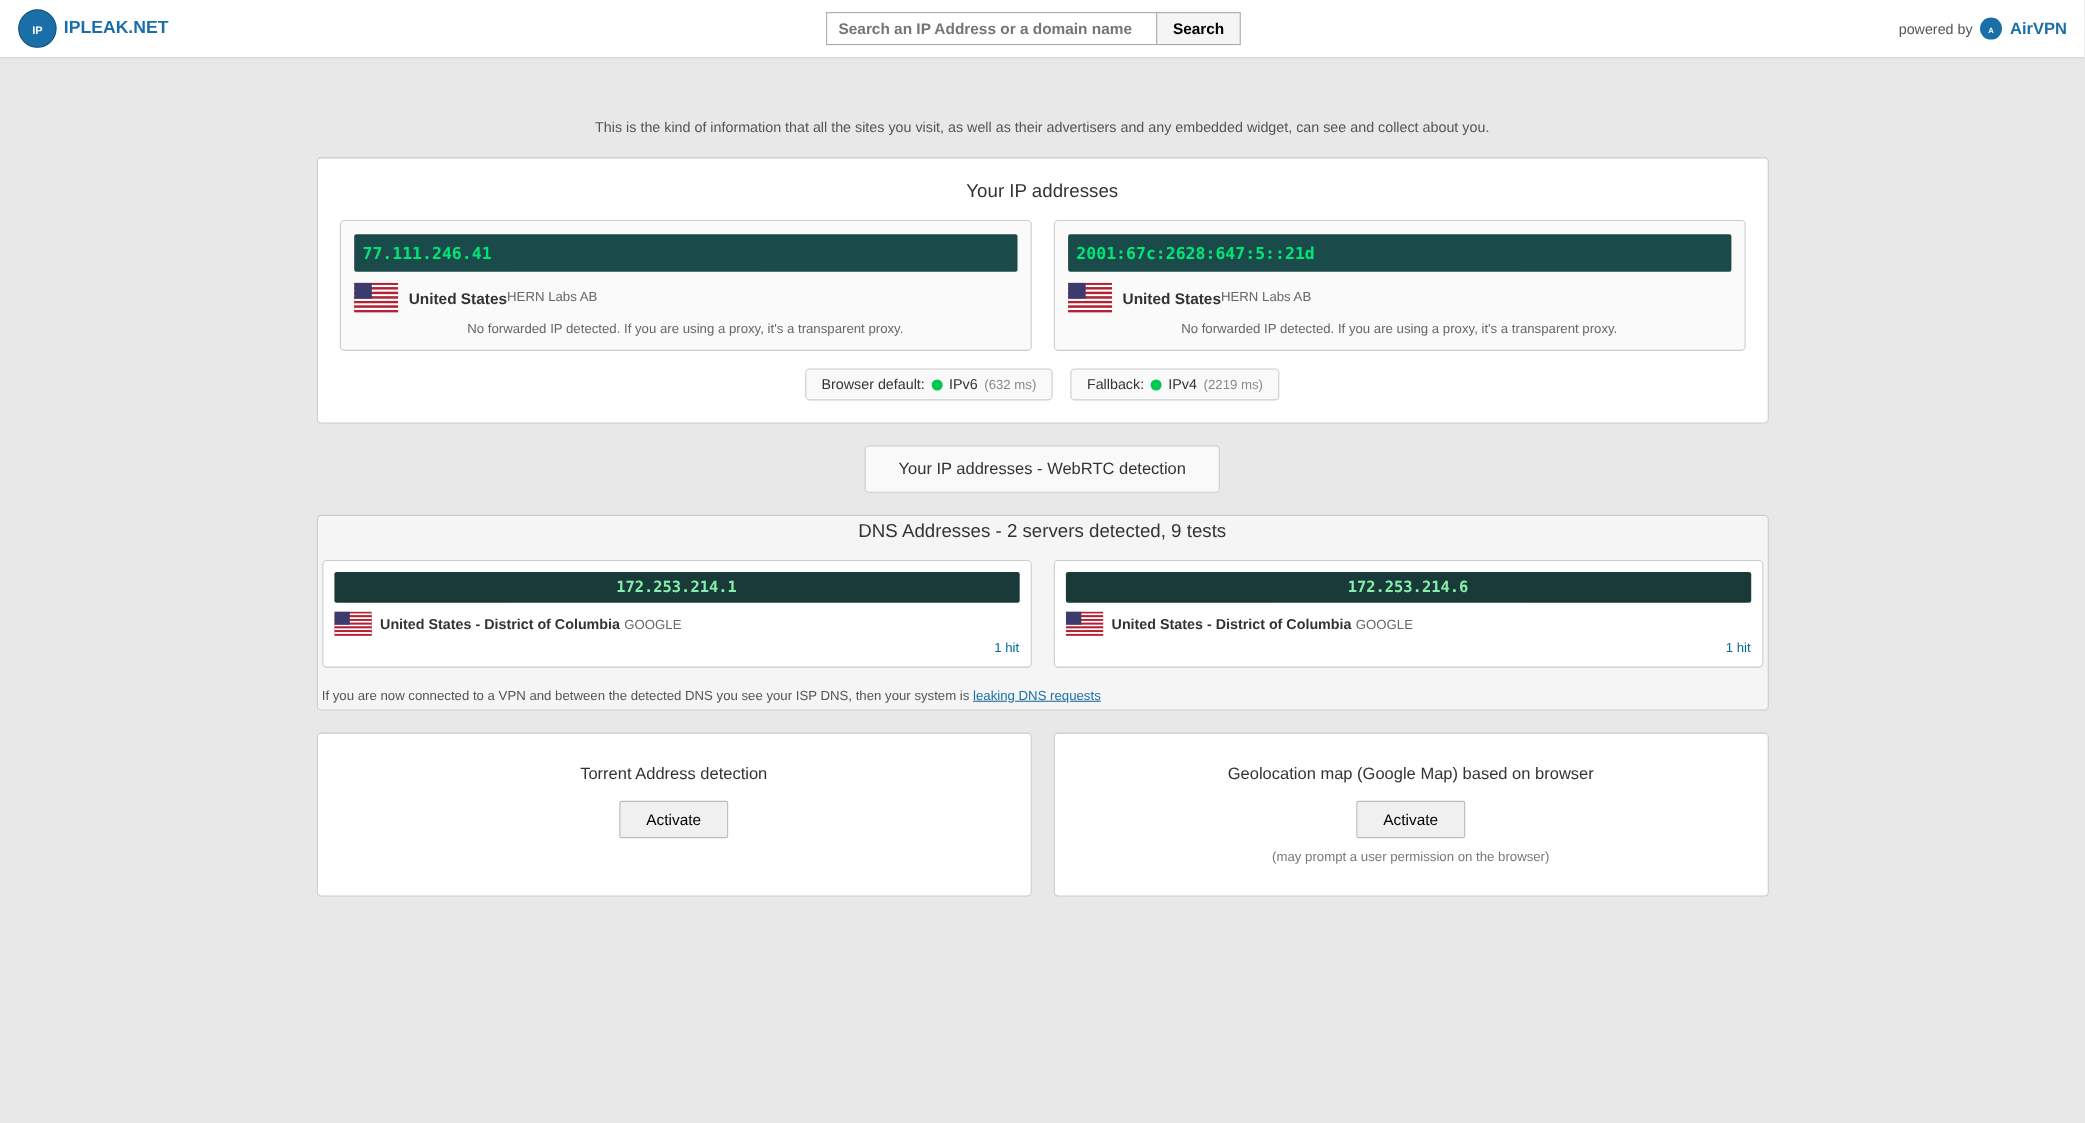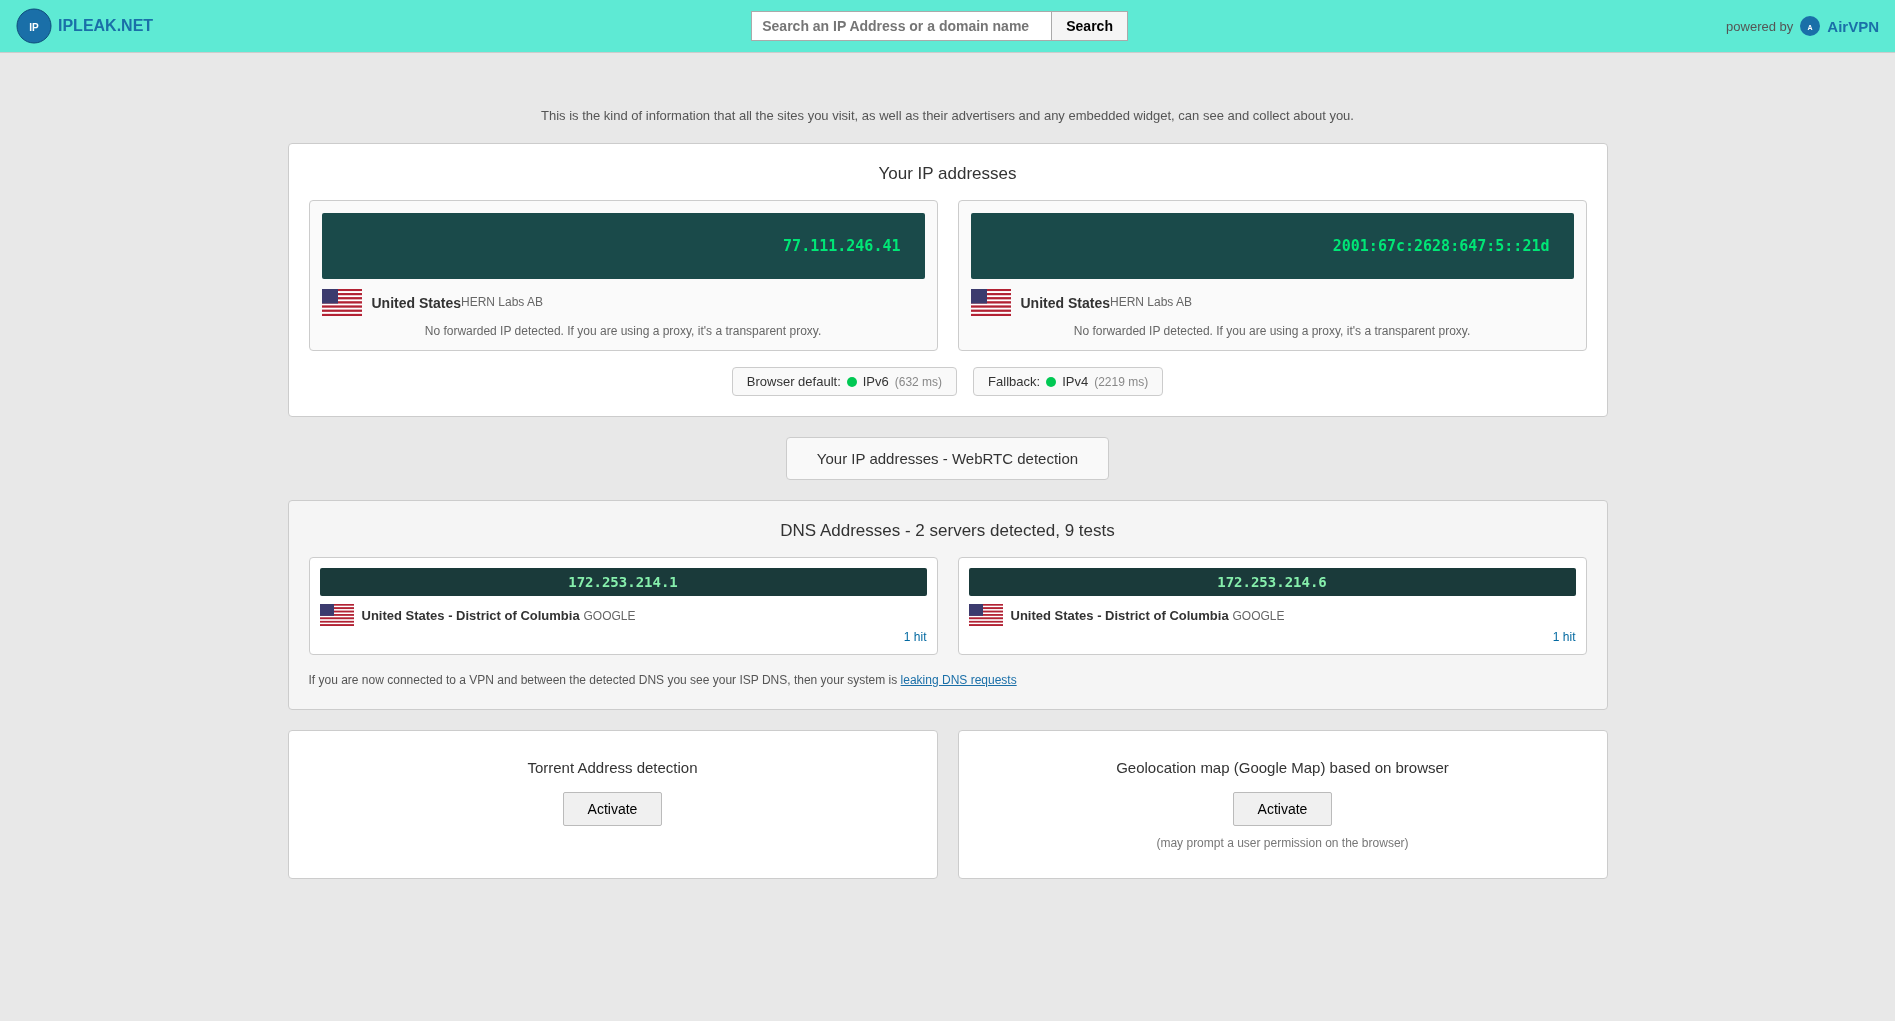--- a/index.html
+++ b/index.html
@@ -4,21 +4,21 @@
   <style>
     * { box-sizing: border-box; margin: 0; padding: 0; }
     body {
       font-family: Arial, sans-serif;
       background: #e8e8e8;
       font-size: 14px;
       color: #333;
     }
     
     #header {
-      background: #5eead4;
+      background: #ffffff;
       border-bottom: 1px solid #ccc;
       padding: 8px 16px;
       display: flex;
       align-items: center;
       justify-content: space-between;
     }
     #logo-area {
       display: flex;
       align-items: center;
       gap: 6px;
@@ -81,22 +81,22 @@
     .ip-card {
       flex: 1;
       border: 1px solid #ccc;
       border-radius: 4px;
       padding: 12px;
       background: #fafafa;
     }
     .ip-address-bar {
       background: #1a4a4a;
       color: #00e676;
-      text-align: right;
-      padding: 24px;
+      text-align: left;
+      padding: 8px;
       font-family: monospace;
       font-size: 15px;
       border-radius: 2px;
       margin-bottom: 10px;
       font-weight: bold;
     }
     .ip-location-row {
       display: flex;
       align-items: center;
       gap: 10px;
@@ -157,21 +157,21 @@
       background: #f9f9f9;
       cursor: pointer;
       color: #333;
     }
 
     
     .dns-section {
       background: #f5f5f5;
       border: 1px solid #ccc;
       border-radius: 4px;
-      padding: 20px;
+      padding: 4px;
       margin-bottom: 20px;
     }
     .dns-cards-row {
       display: flex;
       gap: 20px;
       margin-bottom: 16px;
     }
     .dns-card {
       flex: 1;
       border: 1px solid #ccc;

